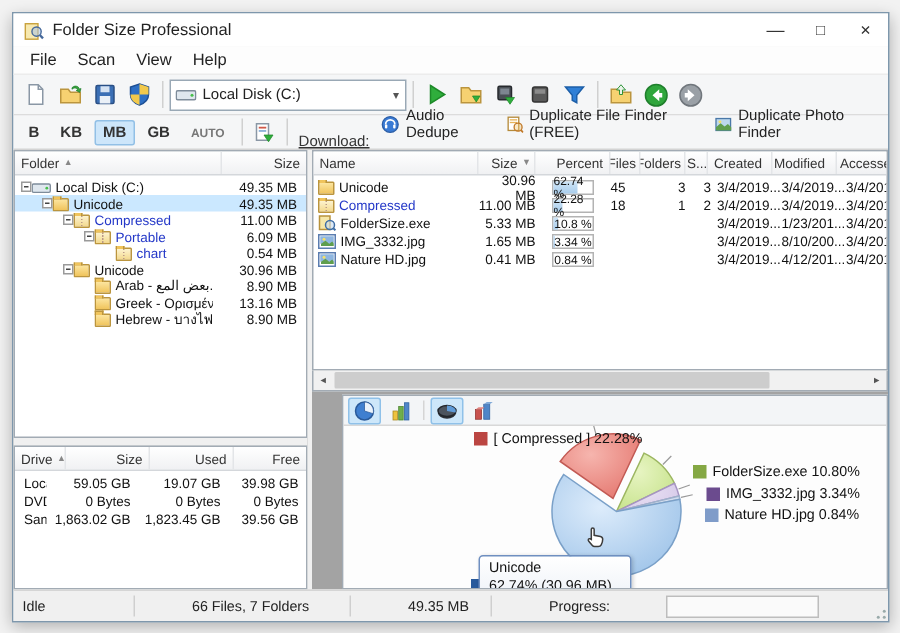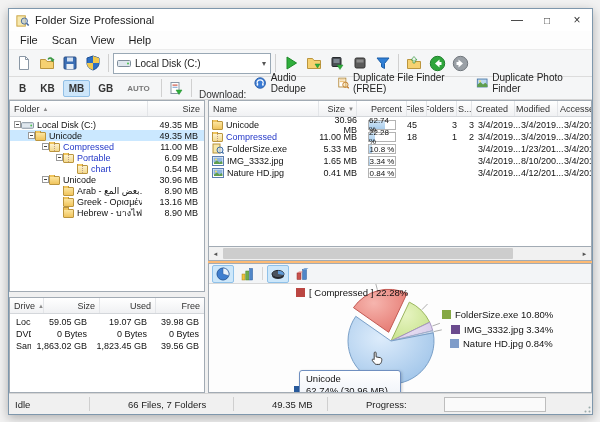--- a/index.html
+++ b/index.html
@@ -18,25 +18,25 @@
   .toolbar1{height:26px;background:#f5f6f7;border-bottom:1px solid #dcdcdc;display:flex;align-items:center;padding:0 4px;gap:1px;flex:0 0 auto;}
   .toolbar2{height:22px;background:#f5f6f7;border-bottom:1px solid #d4d4d4;display:flex;align-items:center;padding:0 4px;gap:2px;flex:0 0 auto;}
   .tbtn{width:22px;height:22px;display:flex;align-items:center;justify-content:center;}
   .tsep{width:1px;height:18px;background:#d0d0d0;margin:0 3px;}
   .combo{width:150px;height:19px;background:#fff;border:1px solid #99a8b5;display:flex;align-items:center;padding:0 3px;gap:4px;}
   .combo .cval{font-size:10px;color:#222;flex:1;}
   .combo .chev{font-size:8px;color:#555;padding-right:1px;}
   .ubtn{font-size:10px;font-weight:bold;color:#333;padding:2px 5px;border:1px solid transparent;border-radius:2px;}
   .ubtn.selected{background:#cde6fa;border-color:#92c0e6;}
   .ubtn.auto{font-size:8px;color:#777;}
-  .dl-label{font-size:10px;color:#333;margin:12px 4px 0 2px;}
+  .dl-label{font-size:10px;color:#333;margin:12px 4px 0 2px;text-decoration:underline;}
   .promo{display:flex;align-items:center;gap:4px;padding:1px 6px 11px 2px;}
   .promo span{font-size:10px;color:#222;}
   
-  .main{flex:1;display:flex;min-height:0;background:#fdba74;}
+  .main{flex:1;display:flex;min-height:0;background:#a3a3a3;}
   .leftcol{width:196px;display:flex;flex-direction:column;flex:0 0 auto;}
   .vsplit{width:3px;background:#f0f0f0;flex:0 0 auto;}
   .rightcol{flex:1;display:flex;flex-direction:column;min-width:0;}
   .panel{background:#fff;border:1px solid #a2abb4;overflow:hidden;}
   .treepanel{height:190px;display:flex;flex-direction:column;flex:0 0 auto;}
   .hsplit{height:5px;background:#f0f0f0;flex:0 0 auto;}
   .drivepanel{flex:1;display:flex;flex-direction:column;}
   .hdr{display:flex;height:15px;background:linear-gradient(#ffffff,#f0f1f3);border-bottom:1px solid #d4d7db;align-items:center;font-size:9px;color:#333;flex:0 0 auto;}
   .hcell{border-right:1px solid #e3e5e8;height:100%;display:flex;align-items:center;padding:0 4px;box-sizing:border-box;white-space:nowrap;overflow:hidden;}
   .sortglyph{font-size:6px;color:#888;margin-left:3px;}
@@ -73,21 +73,21 @@
   .ca{flex:1;overflow:hidden;white-space:nowrap;}
   .pbar{width:28px;height:10px;border:1px solid #b3b3b3;background:#fff;position:relative;box-sizing:border-box;}
   .pfill{position:absolute;left:0;top:0;bottom:0;background:linear-gradient(#cfe5f7,#a9cdec);}
   .ptext{position:absolute;left:0;right:0;top:0;bottom:0;font-size:8px;display:flex;align-items:center;justify-content:center;color:#111;}
   .bluename{color:#2438c8;}
   
   .hscroll{height:13px;background:#f1f1f1;border:1px solid #a2abb4;border-top:none;display:flex;align-items:center;flex:0 0 auto;position:relative;}
   .sarrow{width:13px;height:13px;display:flex;align-items:center;justify-content:center;font-size:6px;color:#555;flex:0 0 auto;}
   .sthumb{position:absolute;left:14px;top:1px;bottom:1px;width:76%;background:#cdcdcd;border-radius:1px;}
   
-  .chartpanel{flex:1;display:flex;flex-direction:column;margin-top:2px;min-height:0;}
+  .chartpanel{flex:1;display:flex;flex-direction:column;margin-top:2px;min-height:0;margin-left:20px;}
   .charttools{height:19px;background:#f3f5f7;border-bottom:1px solid #d8d8d8;display:flex;align-items:center;gap:2px;padding-left:3px;flex:0 0 auto;}
   .ctbtn{width:20px;height:16px;display:flex;align-items:center;justify-content:center;border:1px solid transparent;border-radius:2px;}
   .ctbtn.selected{background:#cde7fa;border-color:#8fc1e9;}
   .ctsep{width:1px;height:13px;background:#d5d5d5;margin:0 2px;}
   .canvas{flex:1;position:relative;background:#fdfdfd;min-height:0;}
   .legend{position:absolute;display:flex;align-items:center;gap:4px;font-size:9.5px;color:#111;white-space:nowrap;}
   .lgsq{width:9px;height:9px;flex:0 0 auto;}
   .tooltip{position:absolute;left:90px;top:86px;width:88px;background:linear-gradient(#ffffff,#eef2f8);border:1px solid #6f8fc0;border-radius:3px;box-shadow:1px 1px 3px rgba(0,0,0,.2);padding:2px 6px;font-size:9.5px;color:#111;line-height:12px;z-index:5;}
   .uni-sq{position:absolute;left:85px;top:102px;width:9px;height:9px;z-index:1;}
   .cursor{position:absolute;left:160px;top:66px;z-index:6;}

